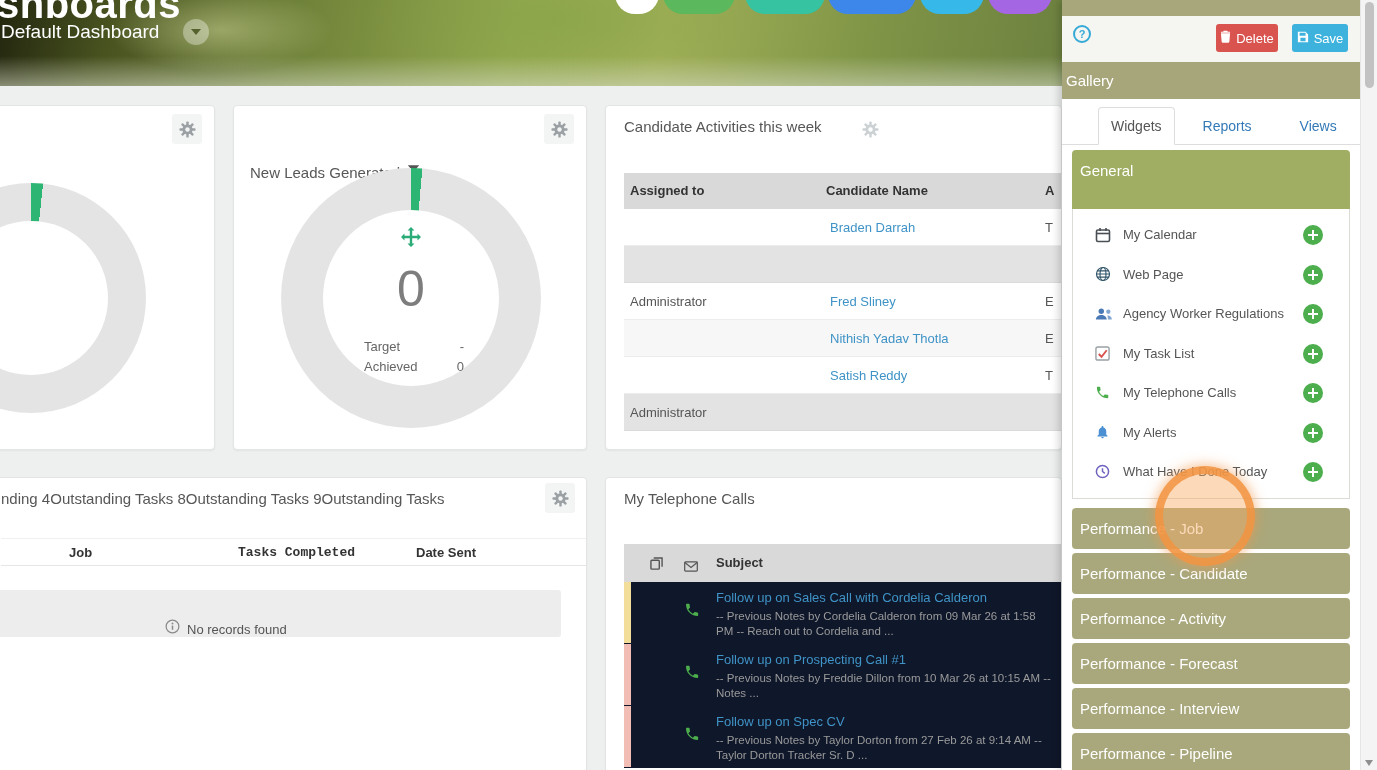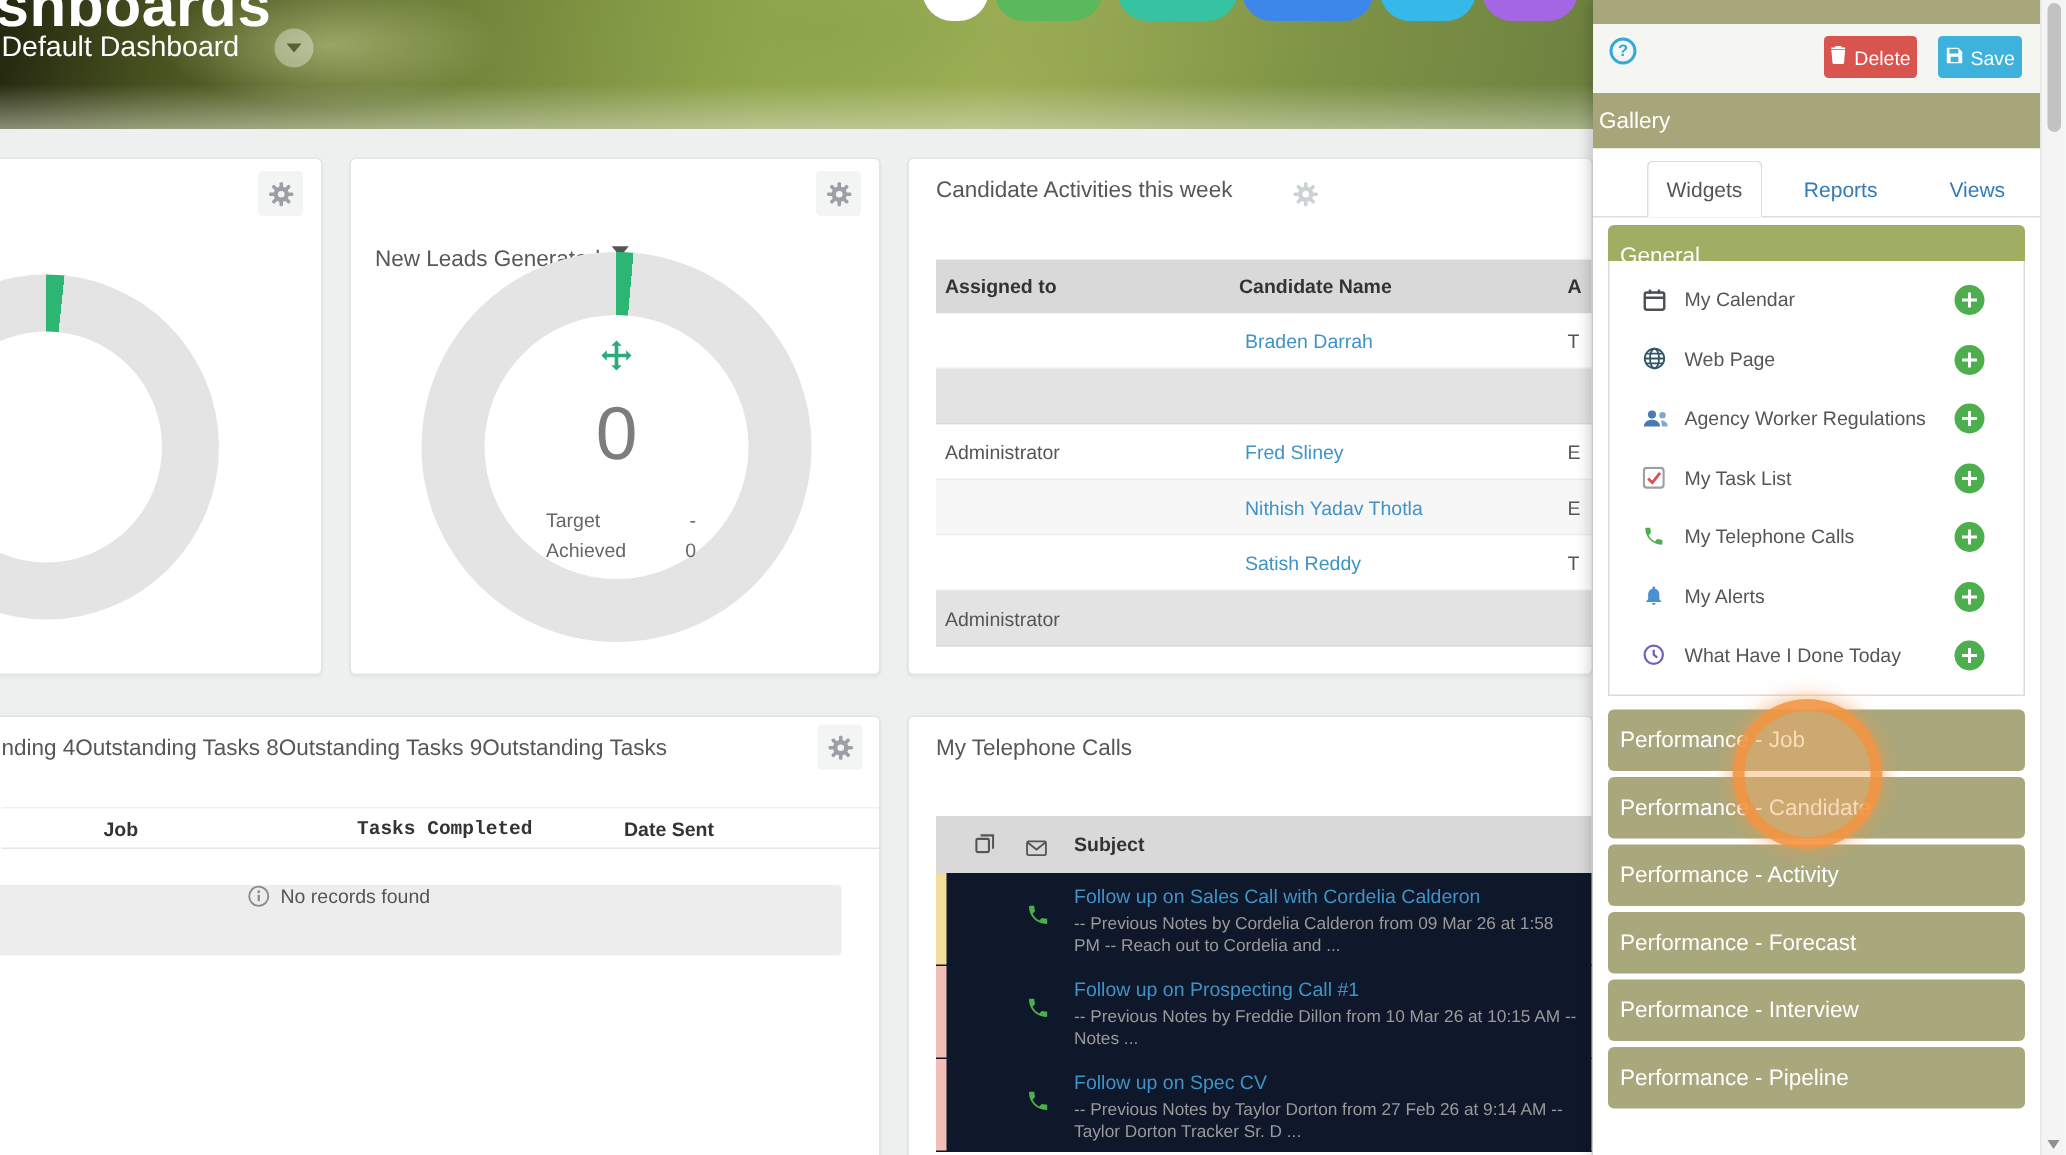--- a/index.html
+++ b/index.html
@@ -68,21 +68,21 @@
   .ca-edge { position:absolute; left:421px; color:#555; }
 
   .w4 { left:-430px; top:477px; width:1017px; height:340px; }
   .w4-title { position:absolute; left:430px; top:12px; font-size:15px; color:#575757; white-space:nowrap; }
   .w4 .gear-btn { left:974px; top:5px; }
   .w4-head { position:absolute; left:430px; top:60px; width:587px; height:28px; line-height:28px;
     border-top:1px solid #f0f0f0; border-bottom:1px solid #e6e6e6; font-size:13px; font-weight:bold; color:#333; }
   .w4-head span { position:absolute; top:0; }
   .w4-c1 { left:68px; } .w4-c2 { left:237px;font-family:Liberation Mono, monospace; } .w4-c3 { left:415px; }
   .w4-empty { position:absolute; left:420px; top:112px; width:570px; height:47px; background:#ededed; border-radius:3px; }
-  .w4-empty .msg { position:absolute; left:174px; top:0; height:47px; display:flex; align-items:flex-start; gap:7px;
+  .w4-empty .msg { position:absolute; left:174px; top:0; height:47px; display:flex; align-items:flex-end; gap:7px;
     font-size:13px; color:#555; }
 
   .w5 { left:605px; top:477px; width:457px; height:310px; }
   .w5 .card-title { position:absolute; left:18px; top:12px; }
   .tc-table { position:absolute; left:18px; top:66px; width:439px; }
   .tc-head { position:relative; height:38px; background:#d9d9d9; }
   .tc-head .th-copy { position:absolute; left:26px; top:12px; }
   .tc-head .th-env  { position:absolute; left:60px; top:14px; }
   .tc-head .th-subject { position:absolute; left:92px; top:0; line-height:38px; font-size:13px; font-weight:bold; color:#333; }
   .tc-row { position:relative; height:62px; background:#0f172a; border-bottom:1px solid #0f172a; }
@@ -108,21 +108,21 @@
   .gallery-bar { position:absolute; left:0; top:62px; width:100%; height:37px; line-height:37px; background:#a7a67b;
     color:#ffffff; font-size:15px; padding-left:4px; }
   .tabs { position:absolute; left:0; top:99px; width:100%; height:46px; border-bottom:1px solid #dddddd;
     display:flex; align-items:flex-end; padding-left:9px; background:#ffffff; }
   .tab { padding:10px 12px; font-size:14px; color:#337ab7; cursor:pointer;margin-left:27px; }
   .tab.active { border:1px solid #dddddd; border-bottom:1px solid #ffffff; margin-bottom:-1px;
     border-radius:4px 4px 0 0; color:#555555; background:#ffffff; }
   .tab-reports { margin-left:16px; }
   .tab-views { margin-left:24px; }
   .panel-content { position:absolute; left:10px; top:150px; width:278px; }
-  .acc-header { height:24px; line-height:42px; background:#9fae63; border-radius:4px 4px 0 0; color:#ffffff;
+  .acc-header { height:59px; line-height:42px; background:#9fae63; border-radius:4px 4px 0 0; color:#ffffff;
     font-size:15px; padding-left:8px; cursor:pointer; }
   .acc-body { border:1px solid #dcdcd6; border-top:none; background:#ffffff; padding:6px 0; }
   .g-item { position:relative; height:39.5px; display:flex; align-items:center; padding-left:22px; cursor:pointer; }
   .g-item .ic { width:20px; display:flex; justify-content:flex-start; }
   .g-item .lbl { margin-left:8px; font-size:13px; color:#555555; }
   .plus-circle { position:absolute; right:26px; top:10px; width:20px; height:20px; border-radius:50%; background:#4cae4c; cursor:pointer; }
   .plus-circle::before { content:""; position:absolute; left:5px; top:9px; width:10px; height:2px; background:#ffffff; }
   .plus-circle::after  { content:""; position:absolute; left:9px; top:5px; width:2px; height:10px; background:#ffffff; }
   .section-header { height:41px; line-height:41px; margin-top:4px; background:#a9a87c; border-radius:4px; color:#ffffff;
     font-size:15px; padding-left:8px; cursor:pointer; }

